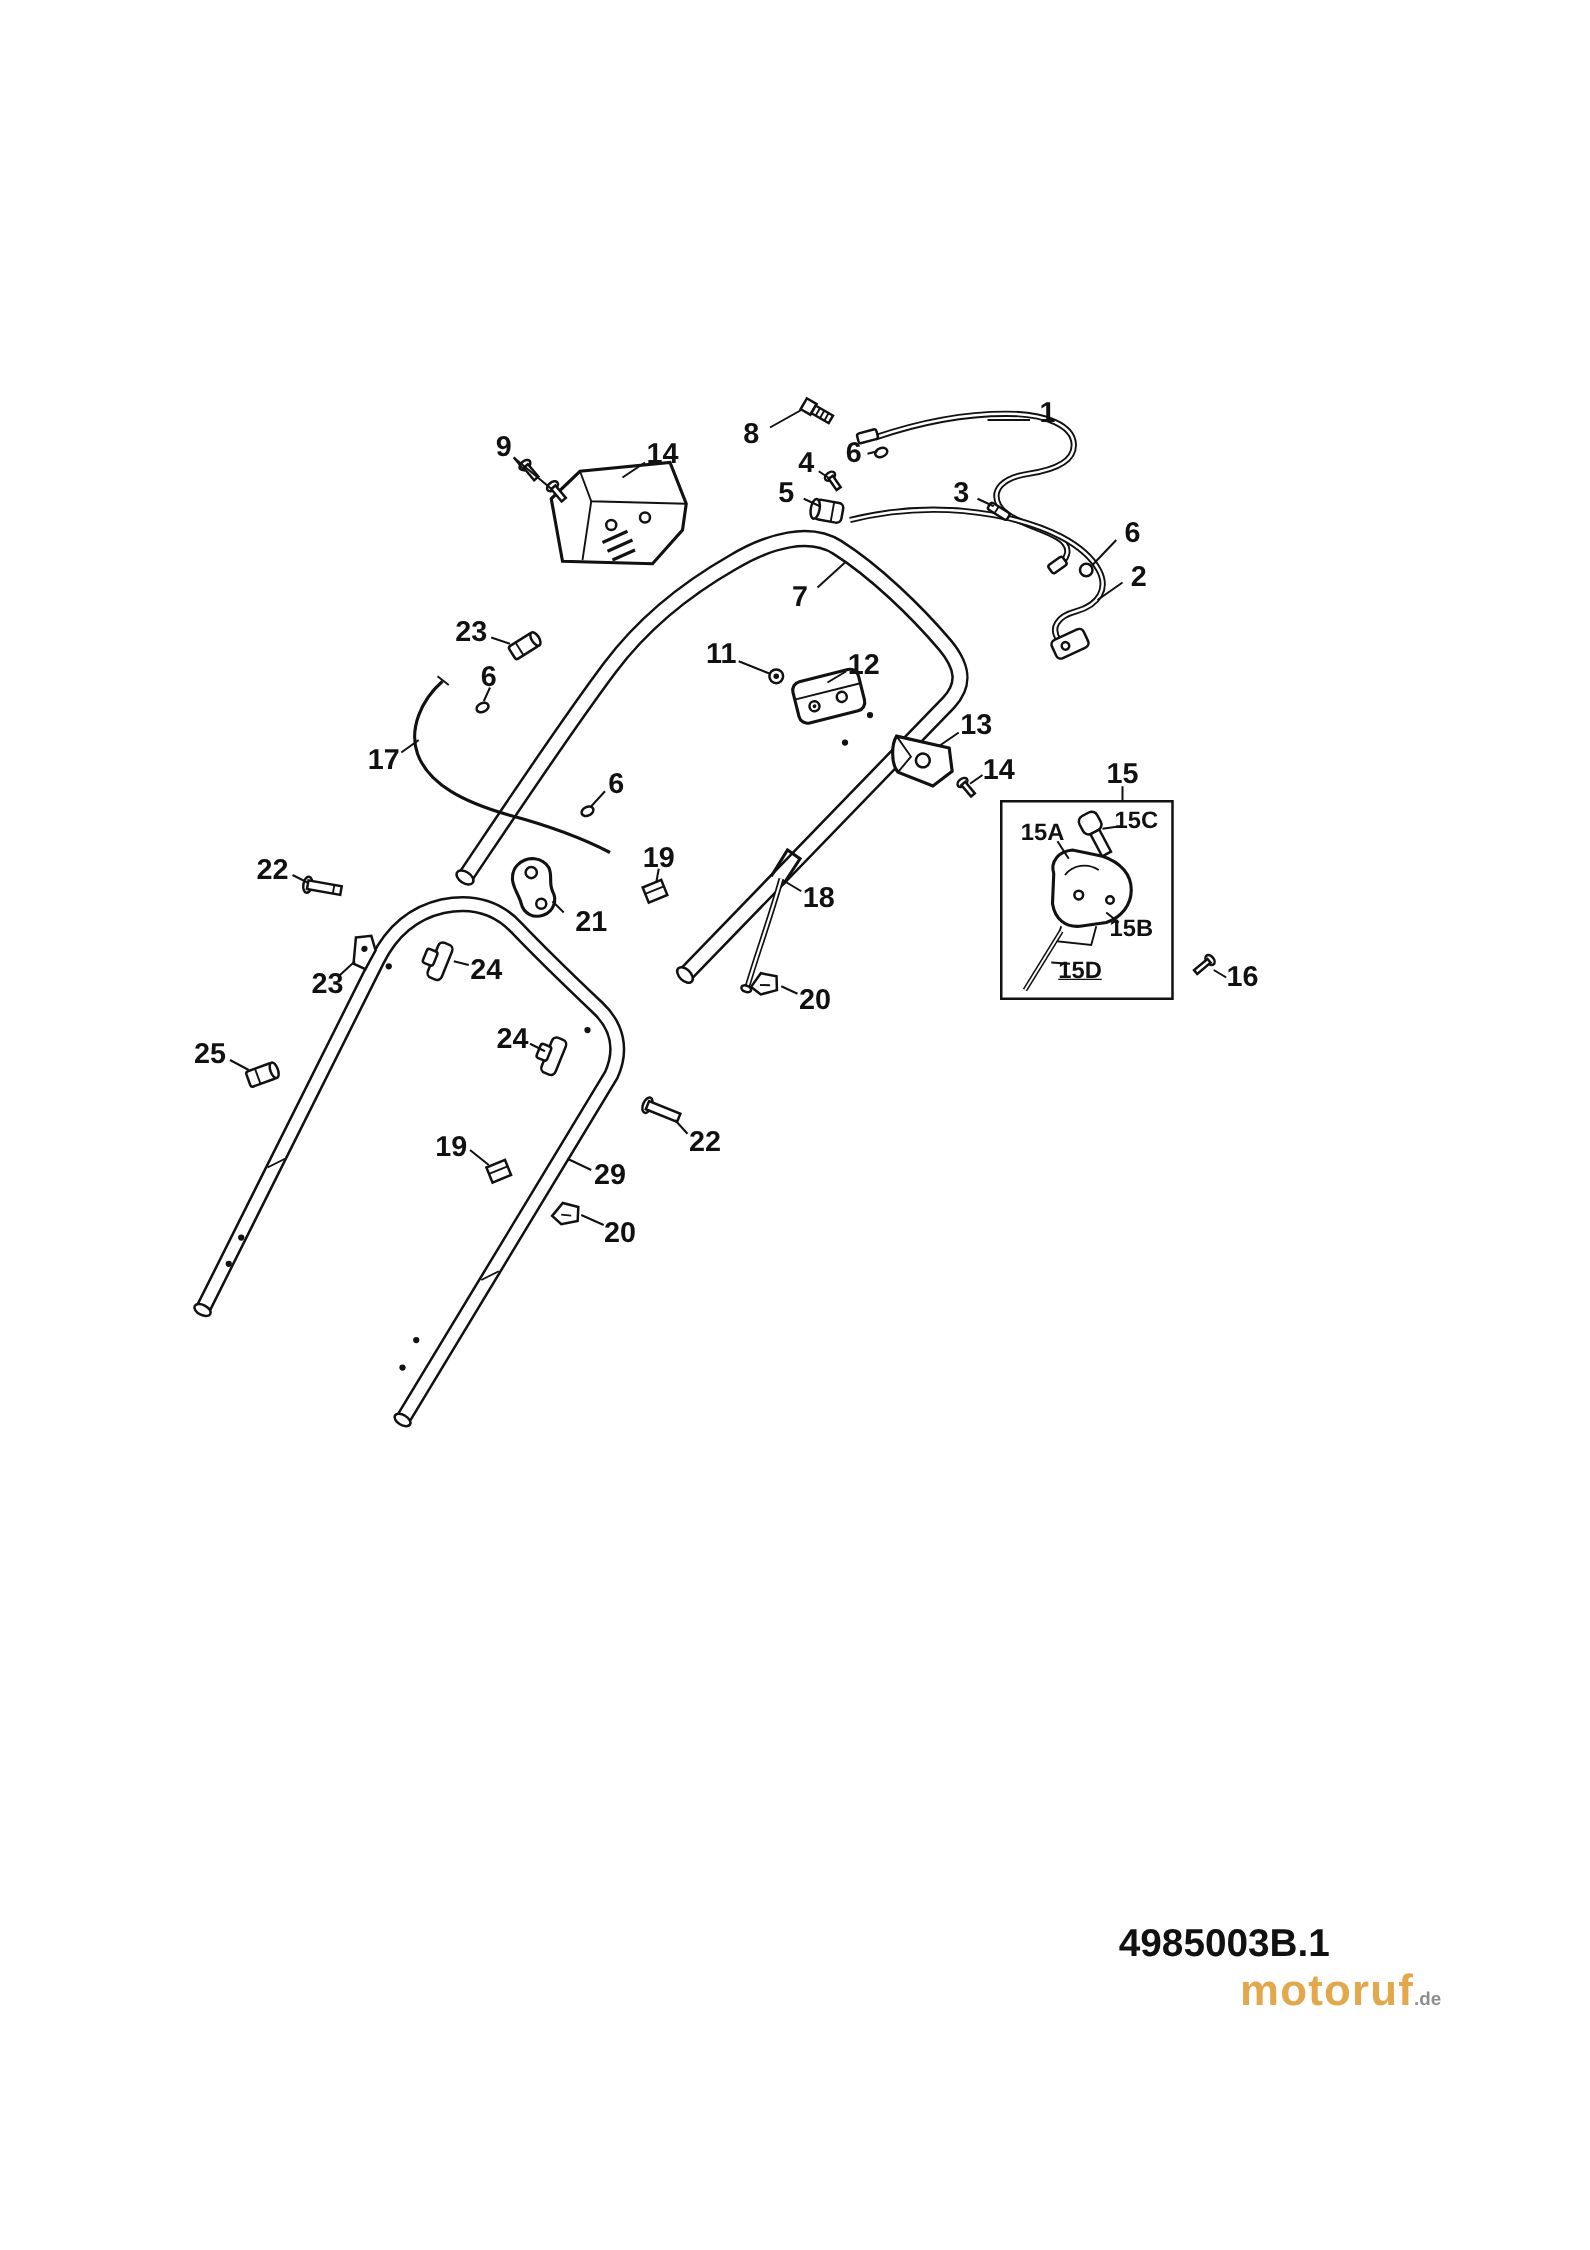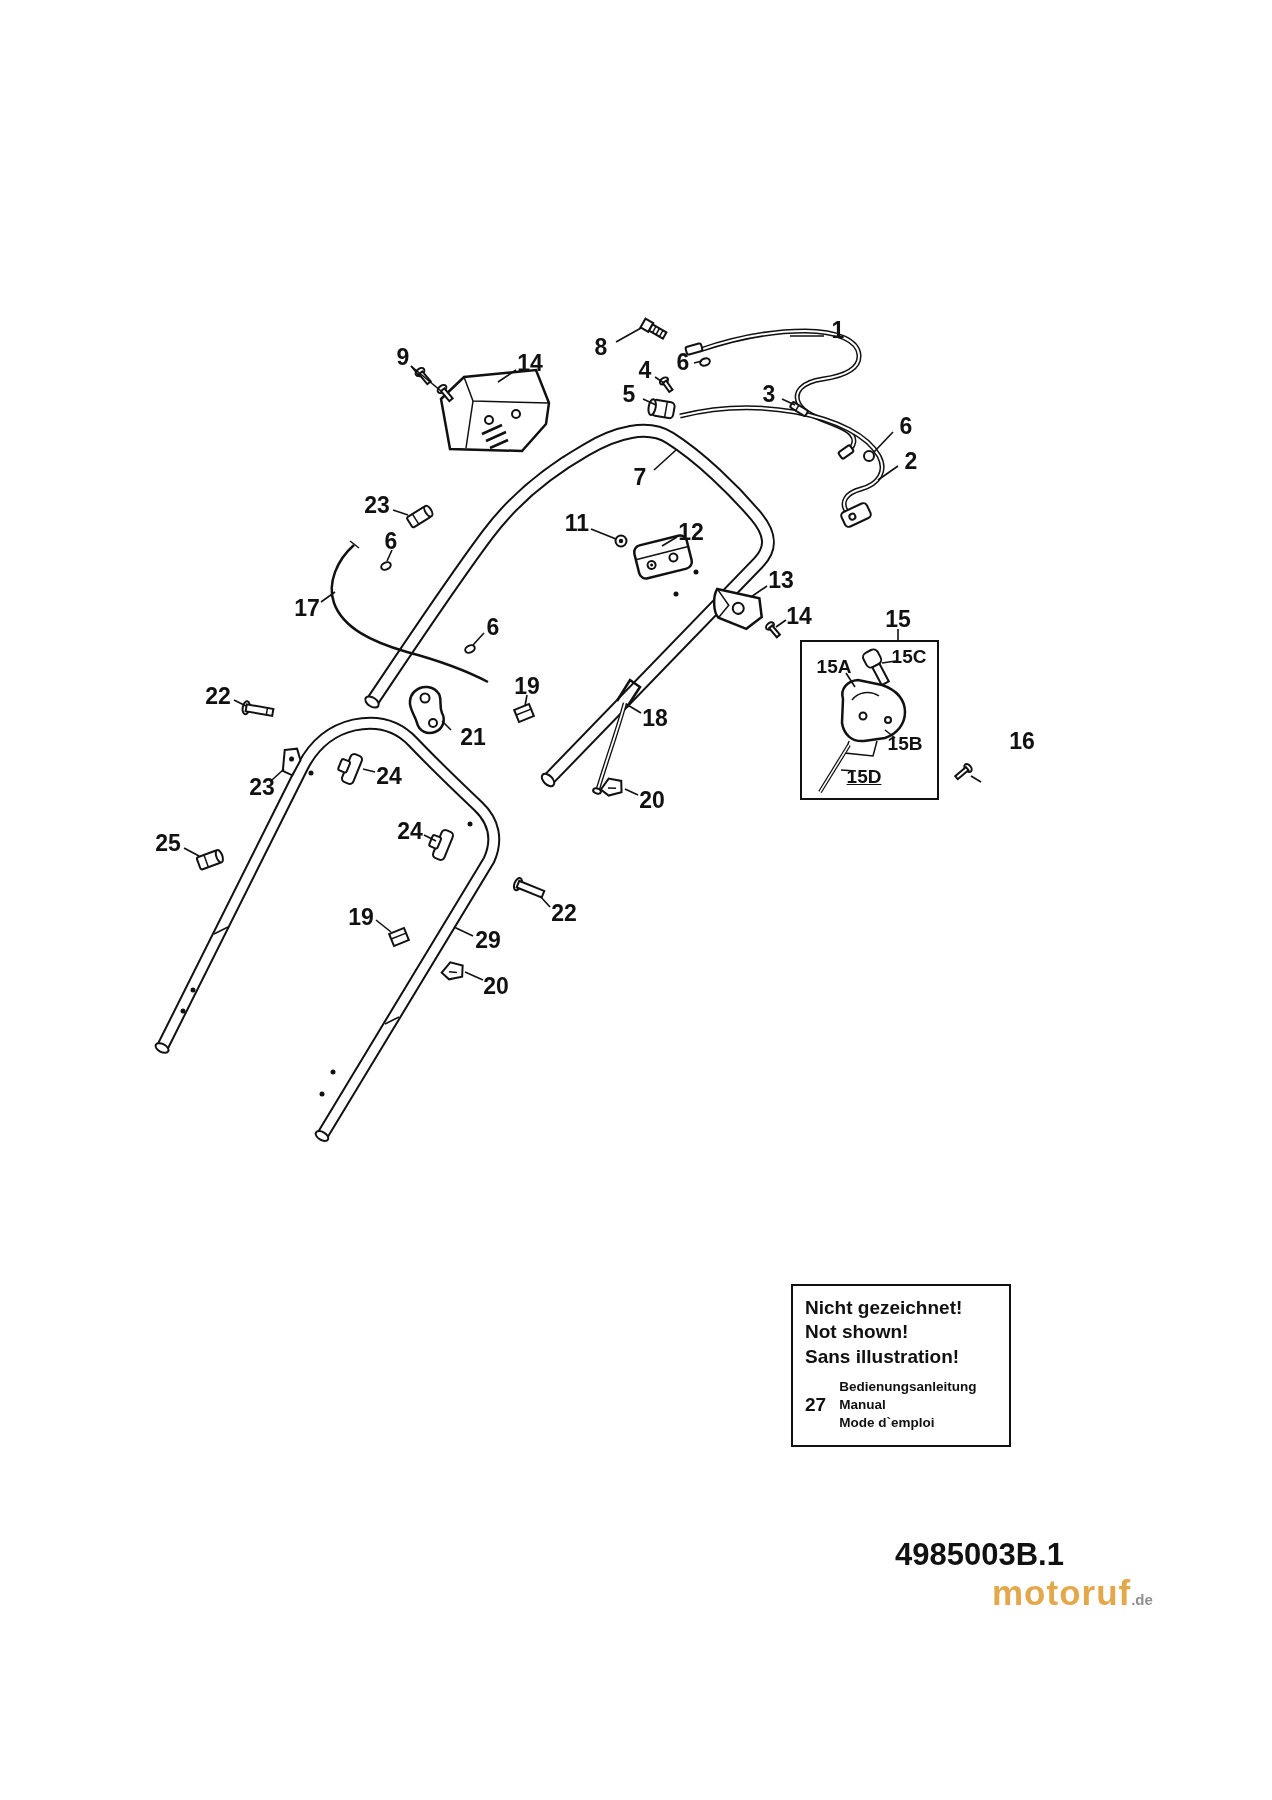--- a/index.html
+++ b/index.html
@@ -321,43 +321,28 @@
       <div class="part-label small" style="left: 909px; top: 657px;">15C</div>
       <div class="part-label small" style="left: 834px; top: 667px; text-align: center;">15A</div>
       <div class="part-label" style="left: 527px; top: 686px;">19</div>
       <div class="part-label" style="left: 218px; top: 696px;">22</div>
       <div class="part-label" style="left: 655px; top: 718px;">18</div>
       <div class="part-label" style="left: 452px; top: 737px; margin-left: 21px;">21</div>
       <div class="part-label small" style="left: 905px; top: 744px;">15B</div>
       <div class="part-label small" style="left: 864px; top: 777px; text-decoration: underline;">15D</div>
       <div class="part-label" style="left: 262px; top: 787px;">23</div>
       <div class="part-label" style="left: 389px; top: 776px;">24</div>
-      <div class="part-label" style="left: 994px; top: 741px; margin-left: 28px;">16</div>
+      <div class="part-label" style="left: 994px; top: 781px;">16</div>
       <div class="part-label" style="left: 652px; top: 800px;">20</div>
       <div class="part-label" style="left: 168px; top: 843px;">25</div>
       <div class="part-label" style="left: 410px; top: 831px;">24</div>
       <div class="part-label" style="left: 564px; top: 913px;">22</div>
       <div class="part-label" style="left: 361px; top: 917px;">19</div>
       <div class="part-label" style="left: 488px; top: 940px;">29</div>
       <div class="part-label" style="left: 496px; top: 986px;">20</div>
     </div>
 
-  <div class="legend">
-    <div class="legend-titles">
-      <div>Nicht gezeichnet!</div>
-      <div>Not shown!</div>
-      <div>Sans illustration!</div>
-    </div>
-    <div class="legend-item">
-      <span class="legend-num">27</span>
-      <span class="legend-desc">
-        <span>Bedienungsanleitung</span>
-        <span>Manual</span>
-        <span>Mode d`emploi</span>
-      </span>
-    </div>
-  </div>
 
   <div class="watermark"><span class="wm-brand">motoruf</span><span class="wm-tld">.de</span></div>
 
   <div class="doc-number">4985003B.1</div>
 
 </div>
 
 </body></html>

